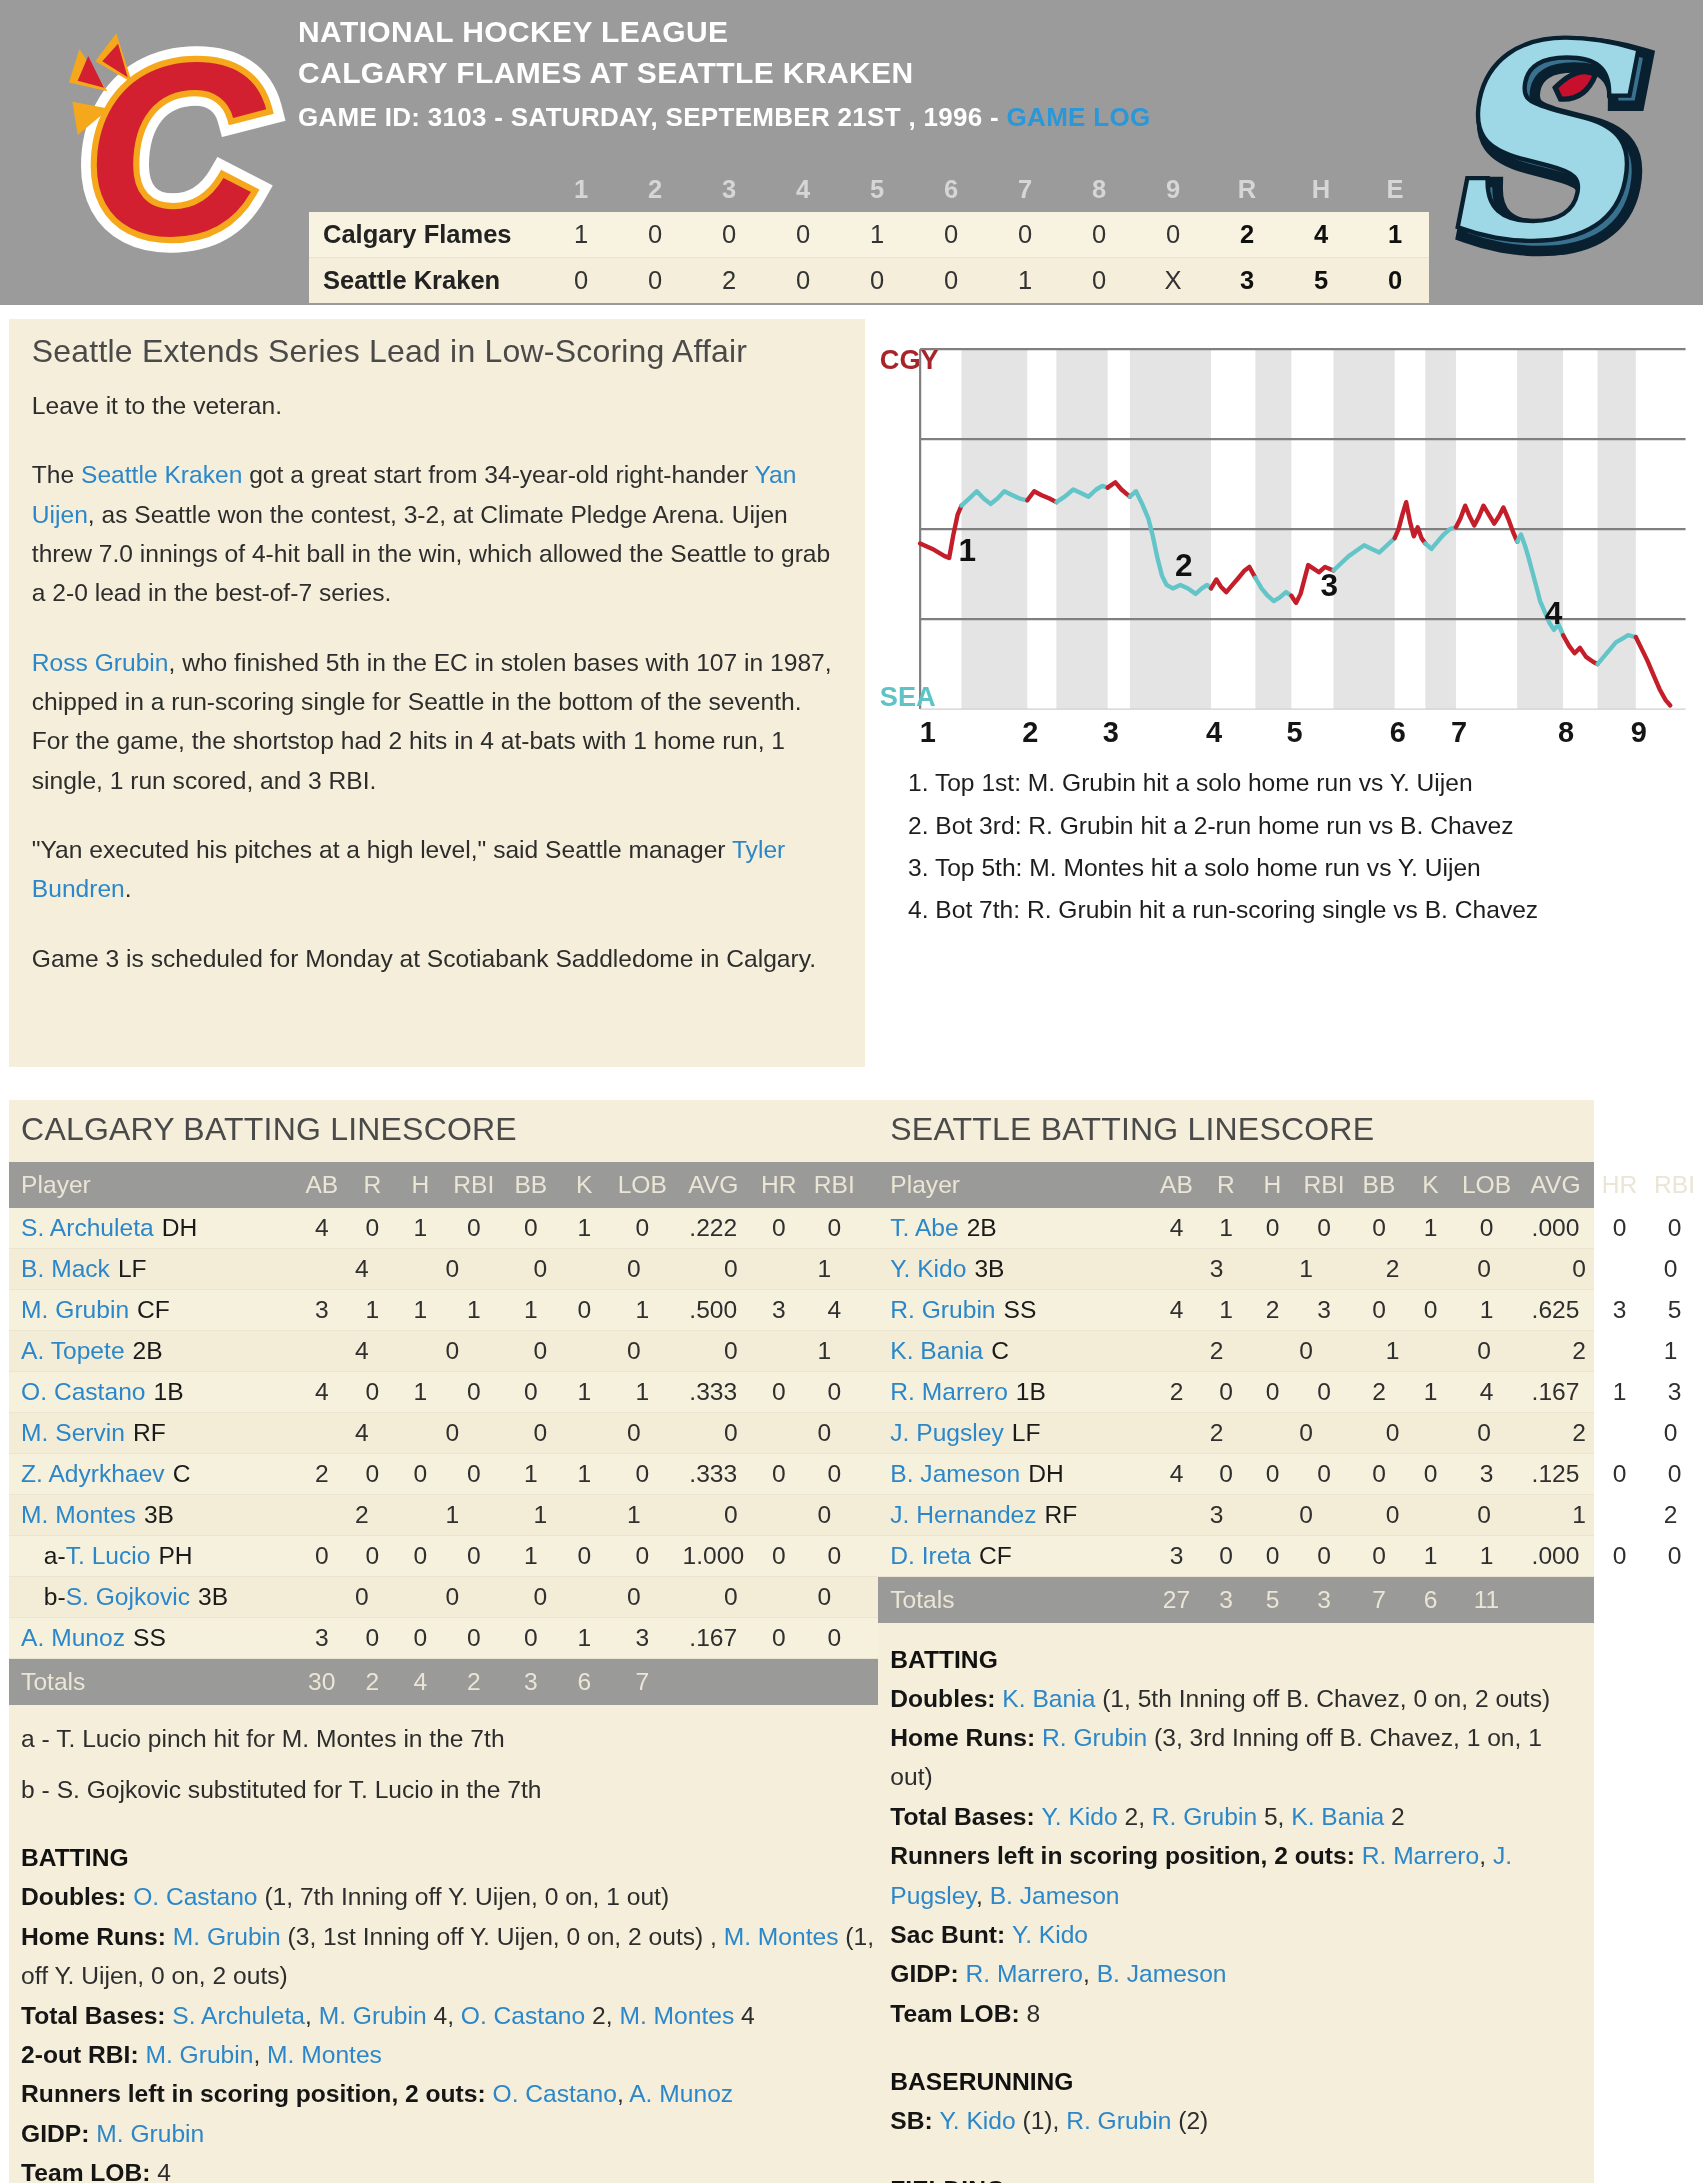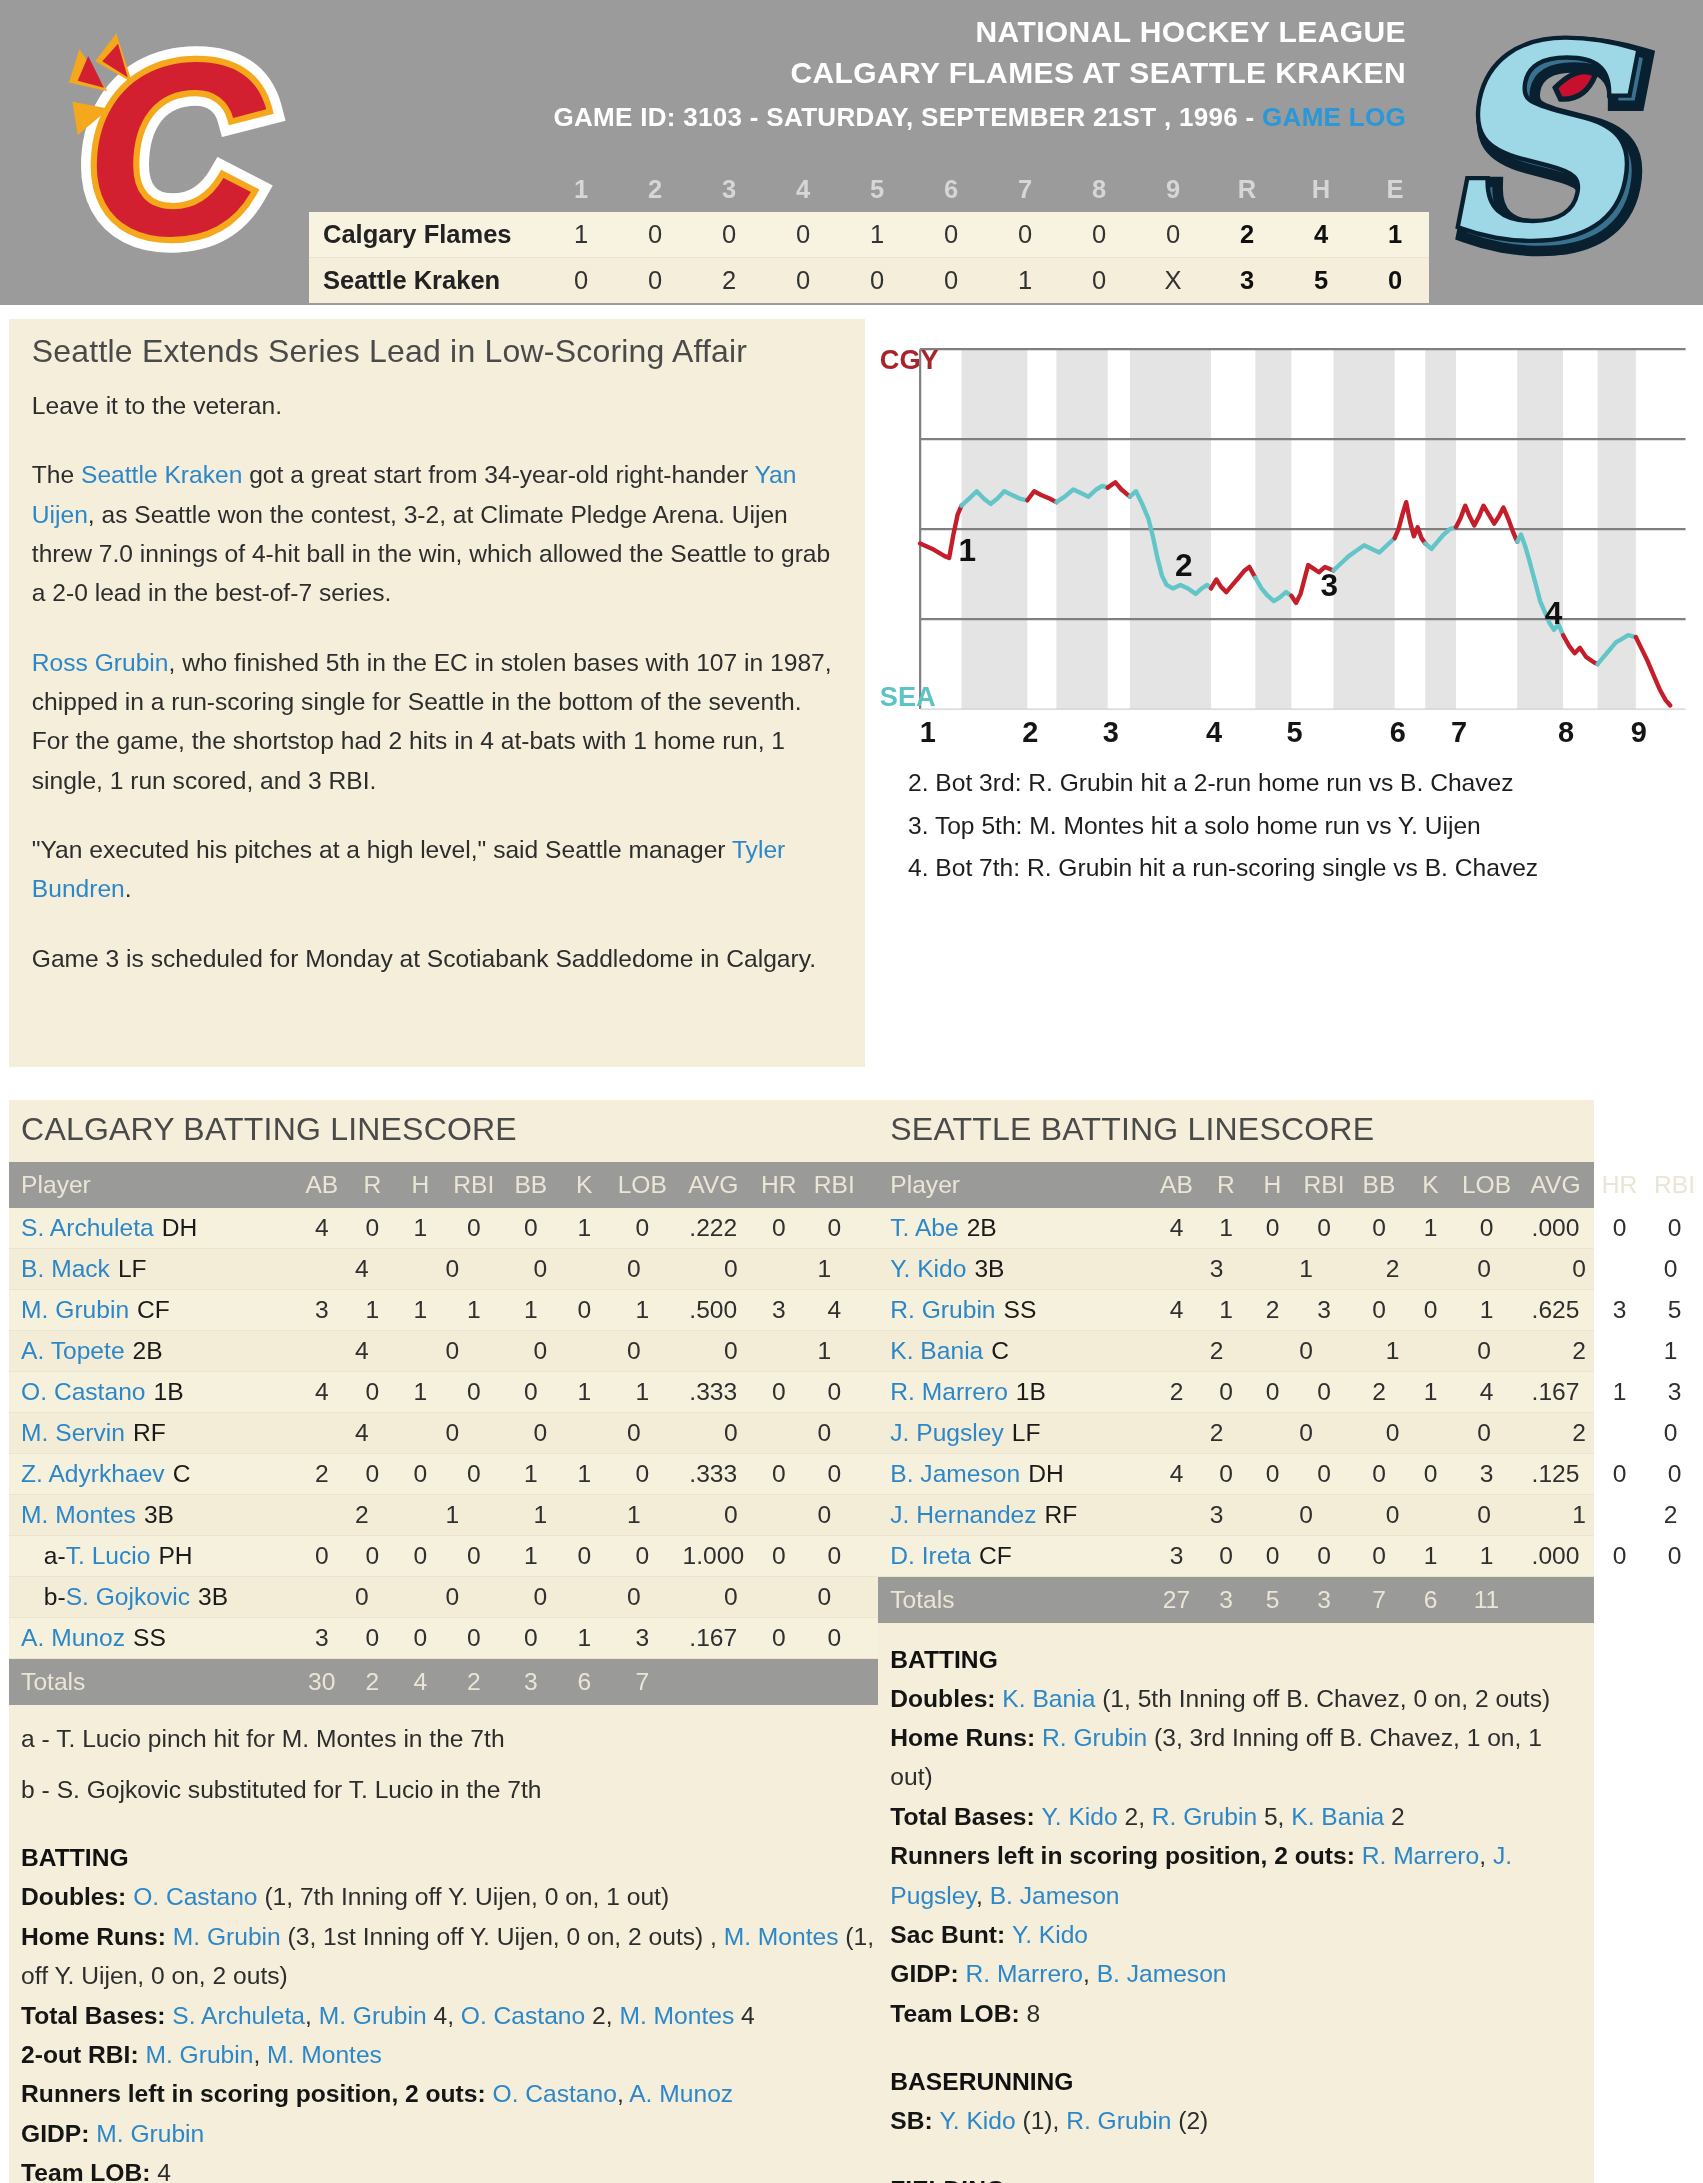--- a/index.html
+++ b/index.html
@@ -1,20 +1,20 @@
 <!DOCTYPE html>
 <html style="font-size:14px"><head>
 <meta charset="utf-8">
 <style>
   html,body{margin:0;padding:0;}
   body{width:1704px;height:2183px;position:relative;overflow:hidden;background:#ffffff;
        font-family:"Liberation Sans",sans-serif;}
   
   .hdr{position:absolute;left:0;top:0;width:1704px;height:305px;background:#9b9b9b;}
-  .hdr-titles{position:absolute;left:298px;right:298px;top:12.3px;text-align:right;}
+  .hdr-titles{position:absolute;left:298px;right:298px;top:12.3px;text-align:left;}
   .hl1,.hl2{color:#ffffff;font-weight:700;font-size:30px;line-height:1.35;letter-spacing:0.4px;}
   .hl3{margin-top:8.8px;color:#ffffff;font-weight:700;font-size:26px;letter-spacing:0.3px;}
   .hl3 .lnk{color:#2a97d8;cursor:pointer;}
   .logo{position:absolute;top:7px;}
   .logo svg{display:block;}
   .logo.away{left:24.6px;}
   .logo.home{right:19.3px;}
   
   .ls{position:absolute;left:309px;top:167px;width:1120px;}
   .ls-row{display:grid;grid-template-columns:235px repeat(12,74px);height:45px;}
@@ -191,20 +191,21 @@
         <text x="474.40799999999996" y="472" font-size="33" font-weight="bold" fill="#151515" text-anchor="middle">5</text>
         <text x="592.1279999999999" y="472" font-size="33" font-weight="bold" fill="#151515" text-anchor="middle">6</text>
         <text x="661.888" y="472" font-size="33" font-weight="bold" fill="#151515" text-anchor="middle">7</text>
         <text x="783.9680000000001" y="472" font-size="33" font-weight="bold" fill="#151515" text-anchor="middle">8</text>
         <text x="866.808" y="472" font-size="33" font-weight="bold" fill="#151515" text-anchor="middle">9</text>
       </g>
     <text class="ax-cgy" x="2" y="48">CGY</text>
     <text class="ax-sea" x="2" y="432">SEA</text>
   </svg>
   <div class="legend" id="wp-legend">
+      <div>1. Top 1st: M. Grubin hit a solo home run vs Y. Uijen</div>
       <div>2. Bot 3rd: R. Grubin hit a 2-run home run vs B. Chavez</div>
       <div>3. Top 5th: M. Montes hit a solo home run vs Y. Uijen</div>
       <div>4. Bot 7th: R. Grubin hit a run-scoring single vs B. Chavez</div>
     </div>
 </div>
 
 <div class="panel botpanel bp-left">
   <h2>CALGARY BATTING LINESCORE</h2>
   <div class="tbl cols-l" id="cgy-table">
       <div class="t-head">

